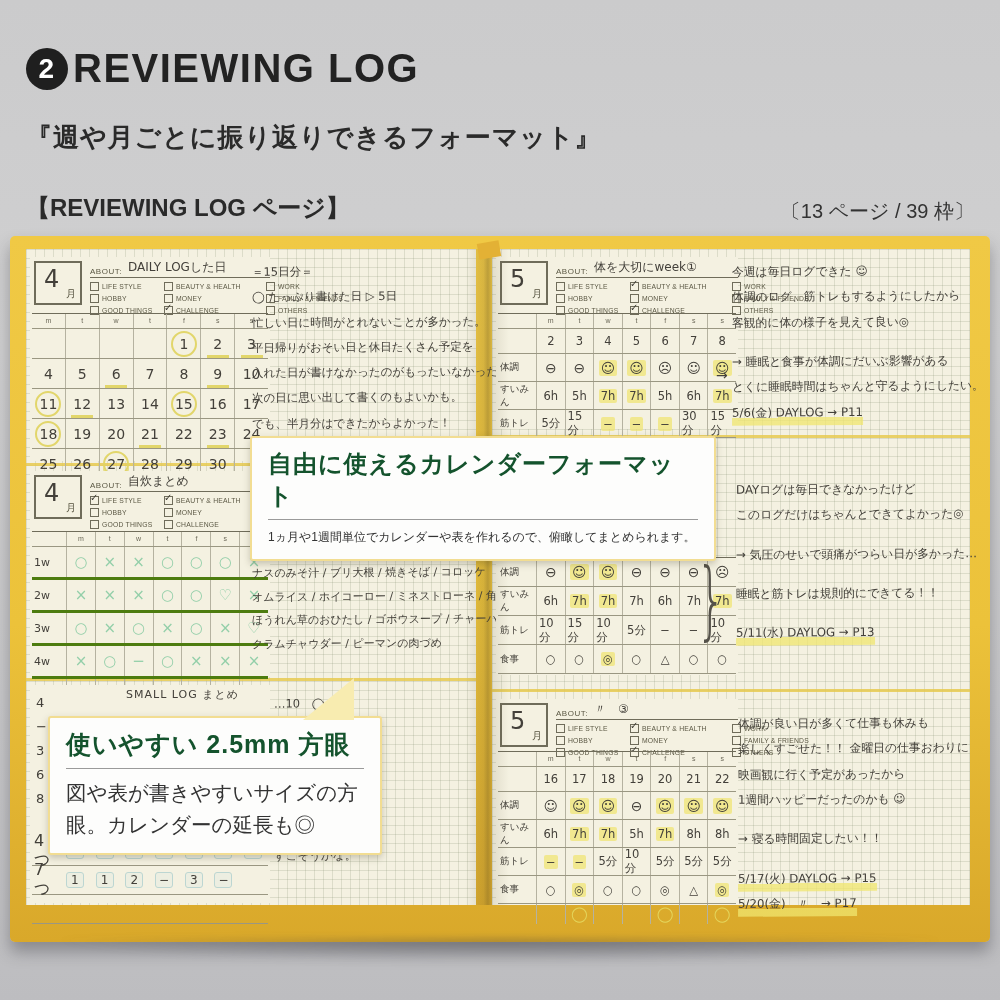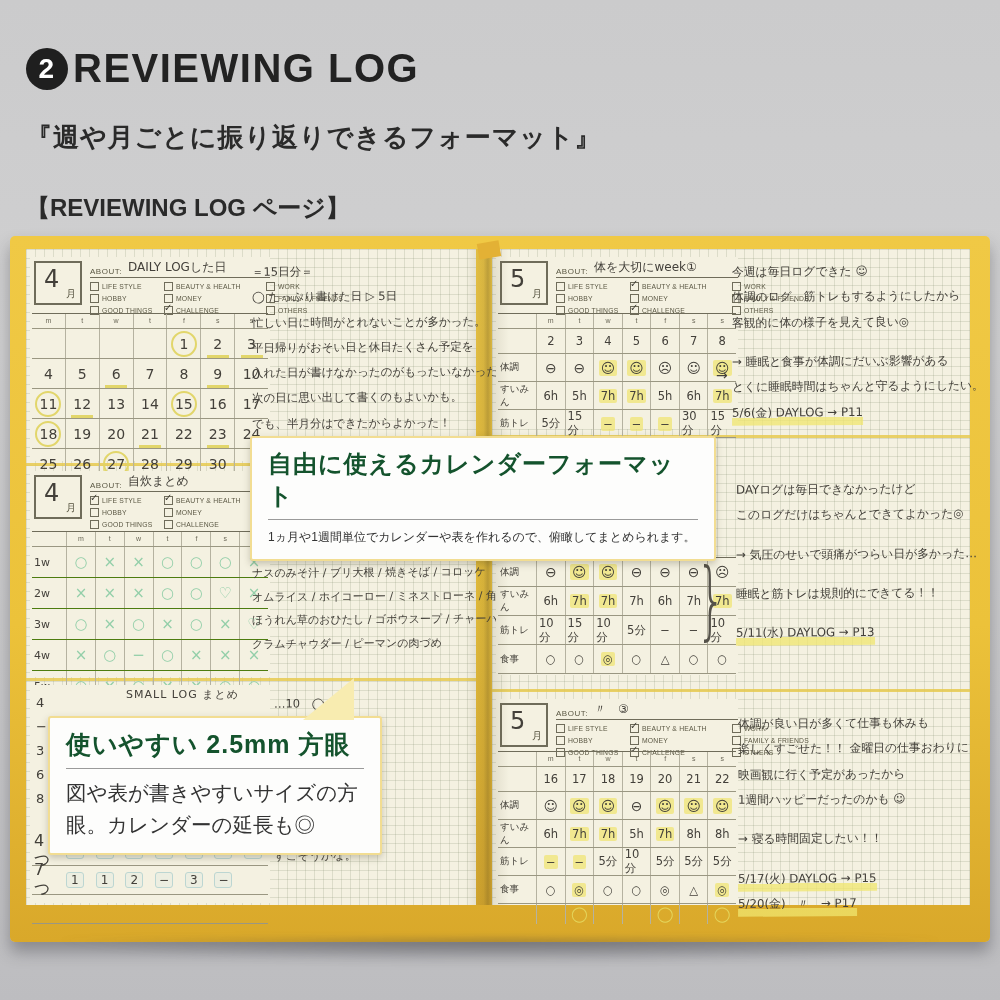--- a/index.html
+++ b/index.html
@@ -51,21 +51,21 @@
   .cal{position:absolute;left:2px;right:2px;border-top:1.5px solid #6f6c5a;}
   .cal-hd{display:flex;height:14px;border-bottom:1px solid #9a9782;}
   .cal-hcell{flex:1;text-align:center;font-size:7px;color:#6b6858;border-left:1px solid #b5b2a0;line-height:14px;}
   .cal-hcell:first-child{border-left:none;}
   .cal-row{display:flex;height:29px;border-bottom:1px solid #9a9782;}
   .cal-cell{flex:1;display:flex;align-items:center;justify-content:center;border-left:1px solid #b5b2a0;}
   .cal-cell:first-child{border-left:none;}
   .num{font-size:14px;display:inline-flex;align-items:center;justify-content:center;width:22px;height:22px;}
   .circ{border:2.5px solid rgba(224,212,100,.95);border-radius:50%;}
   .und{box-shadow:0 3px 0 rgba(224,212,100,.95);}
-  .wk-row{display:flex;height:30px;border-bottom:1px solid #4d7c0f;}
+  .wk-row{display:flex;height:30px;border-bottom:3px solid #4d7c0f;}
   .wk-label{width:32px;font-size:11px;display:flex;align-items:center;padding-left:2px;}
   .wk-cell{flex:1;display:flex;align-items:center;justify-content:center;border-left:1px solid #b5b2a0;
     color:#93cfa9;font-size:15px;font-family:"DejaVu Sans",sans-serif;}
   .stat{position:absolute;left:2px;right:2px;border-top:1.5px solid #6f6c5a;}
   .st-row{display:flex;border-bottom:1px solid #9a9782;}
   .st-label{width:36px;font-size:9.5px;display:flex;align-items:center;padding-left:2px;}
   .st-cell{flex:1;display:flex;align-items:center;justify-content:center;border-left:1px solid #b5b2a0;font-size:11.5px;}
   .st-cell .v{padding:0 2px;border-radius:2px;}
   .st-cell .v.hl{background:rgba(240,228,110,.7);}
   .face{font-size:14px;}
@@ -116,20 +116,21 @@
 <body>
 
 <div class="stage">
 
   <div class="h-title">
     <span class="badge">2</span>
     <span>REVIEWING LOG</span>
   </div>
   <div class="h-sub">『週や月ごとに振り返りできるフォーマット』</div>
   <div class="h-label">【REVIEWING LOG ページ】</div>
+  <div class="h-count">〔13 ページ / 39 枠〕</div>
 
   <div class="book">
     <div class="page page-left" id="pageL">
       <div class="divider" style="top:214px"></div>
       <div class="divider" style="top:429px"></div>
       <div class="sec sec-a" id="secA" style="left:4px;top:8px;width:240px;height:204px;">
           <div class="mh">
             <div class="month-box">
               <span class="month-num hand">4</span>
               <span class="month-suf">月</span>

